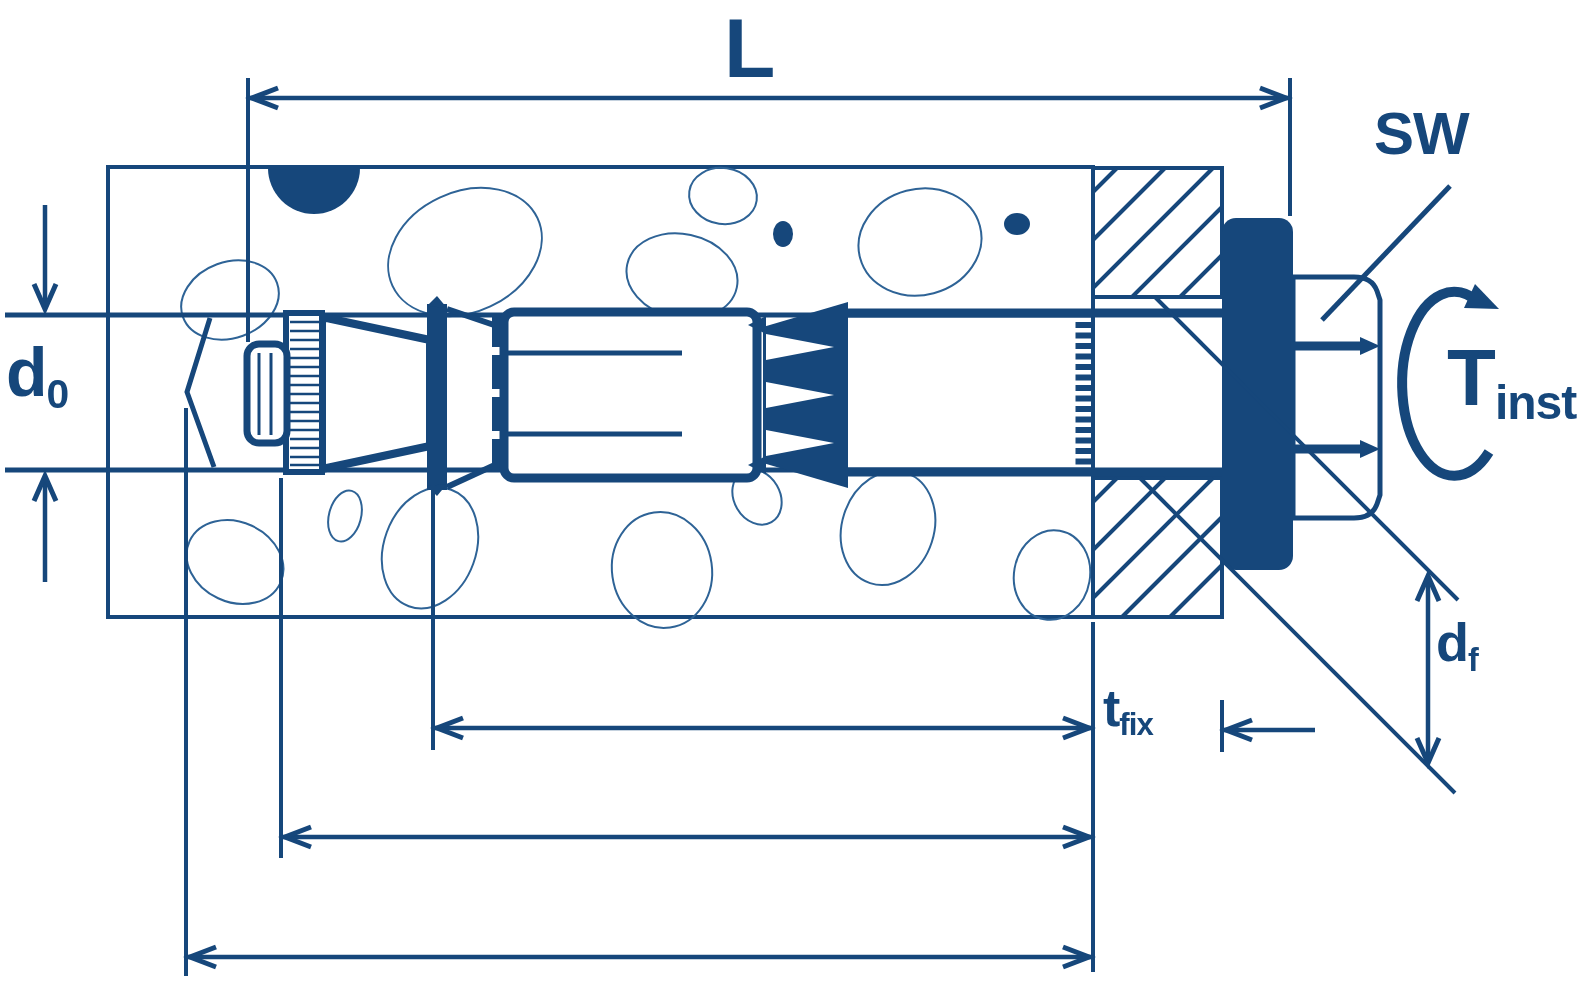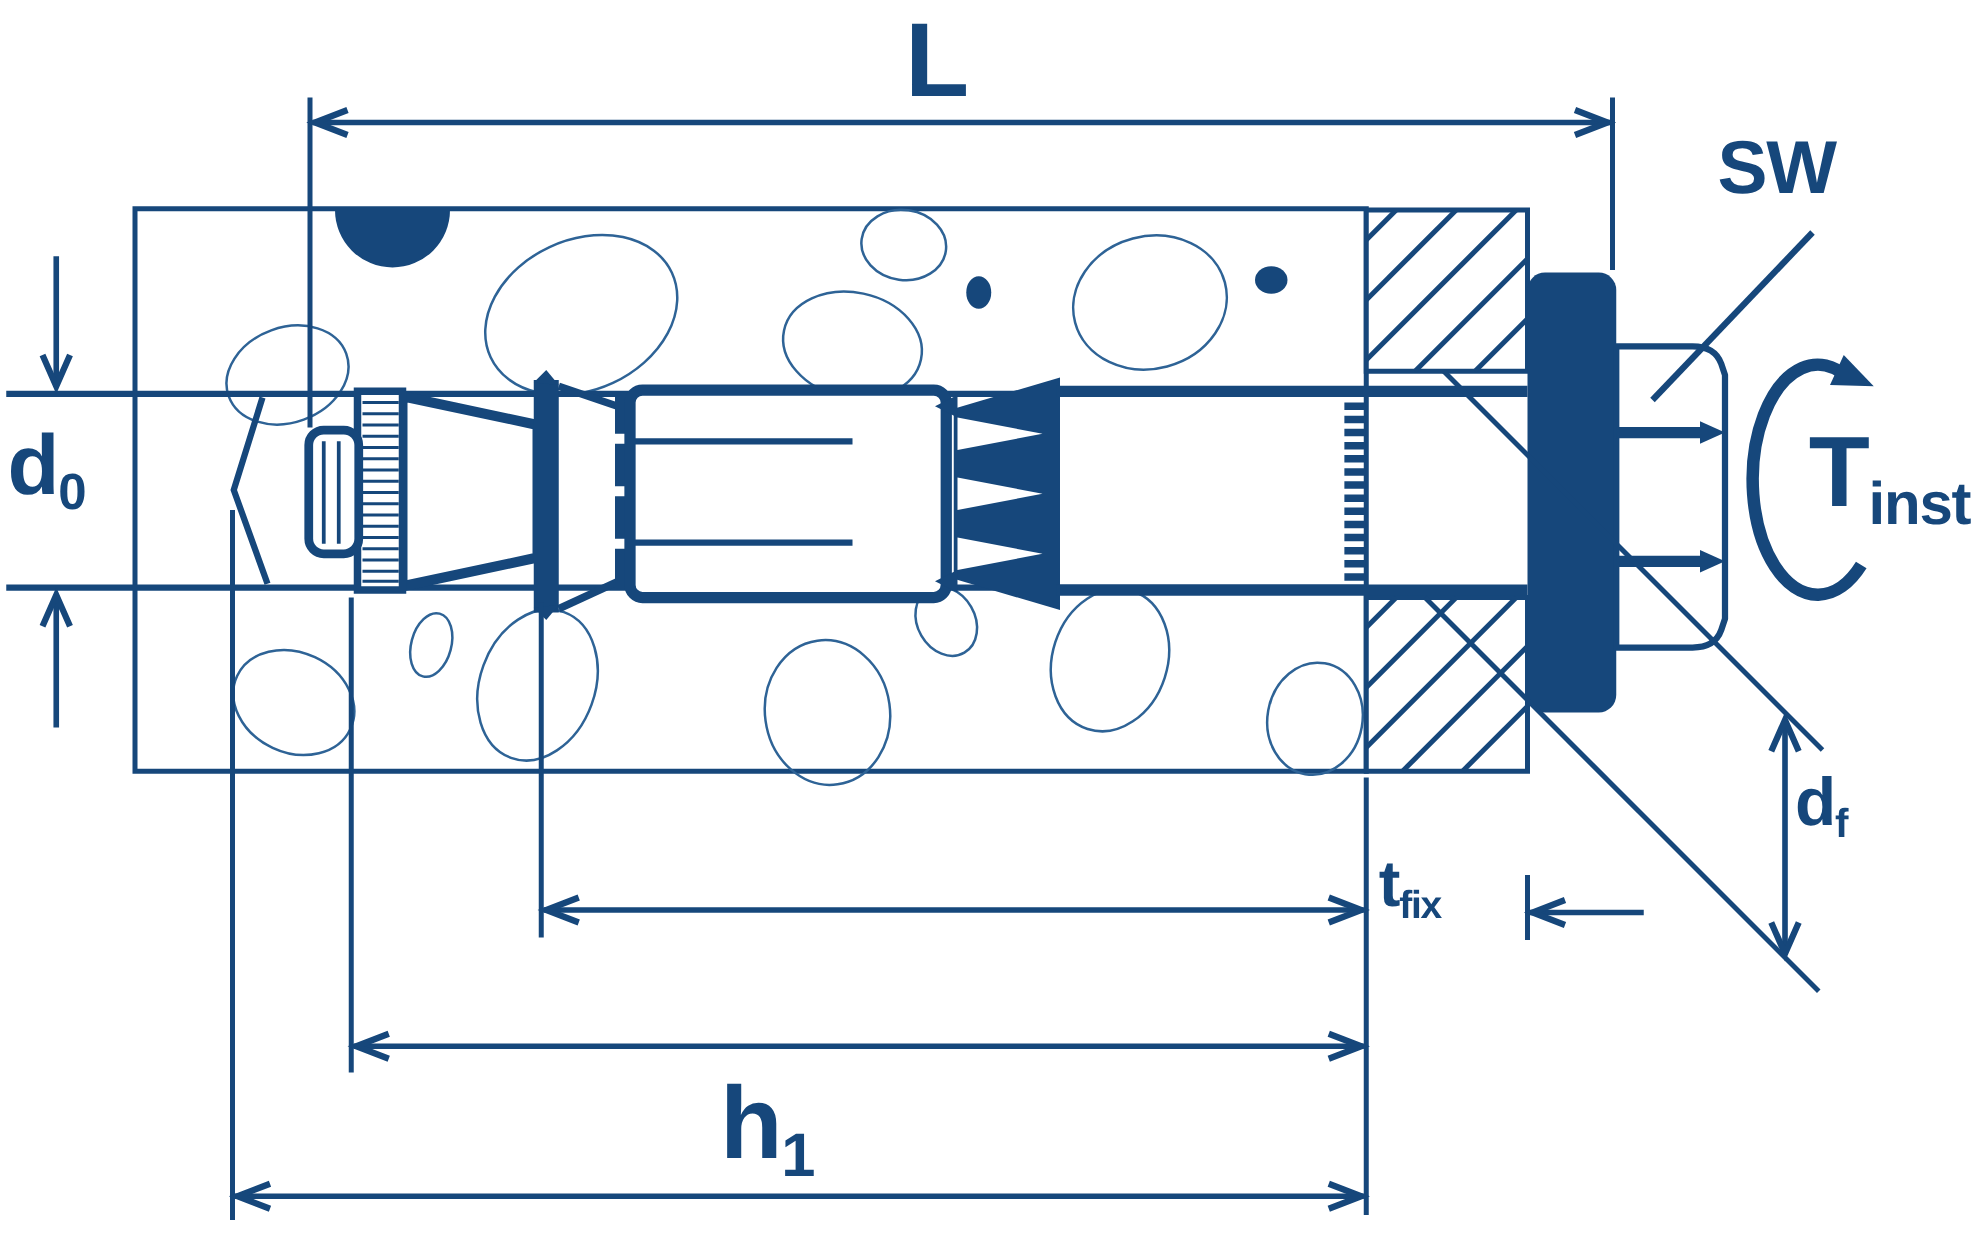--- a/index.html
+++ b/index.html
@@ -214,15 +214,14 @@
 <div class="dim-label" style="left:1424px; top:338px; font-size:80px;margin-left:23px;"><span>T</span><span class="sub">inst</span></div>
 
 <div class="dim-label" style="left:6px; top:338px; font-size:68px;"><span>d</span><span class="sub">0</span></div>
 
 <div class="dim-label" style="left:1436px; top:615px; font-size:54px;"><span>d</span><span class="sub">f</span></div>
 
 
 <div class="dim-label" style="left:1103px; top:682px; font-size:52px;"><span>t</span><span class="sub">fix</span></div>
 
 
-<div class="dim-label" style="left:576px; top:858px; font-size:82px;"><span>h</span><span class="sub">1</span></div>
 
 </div>
 
 </body></html>

